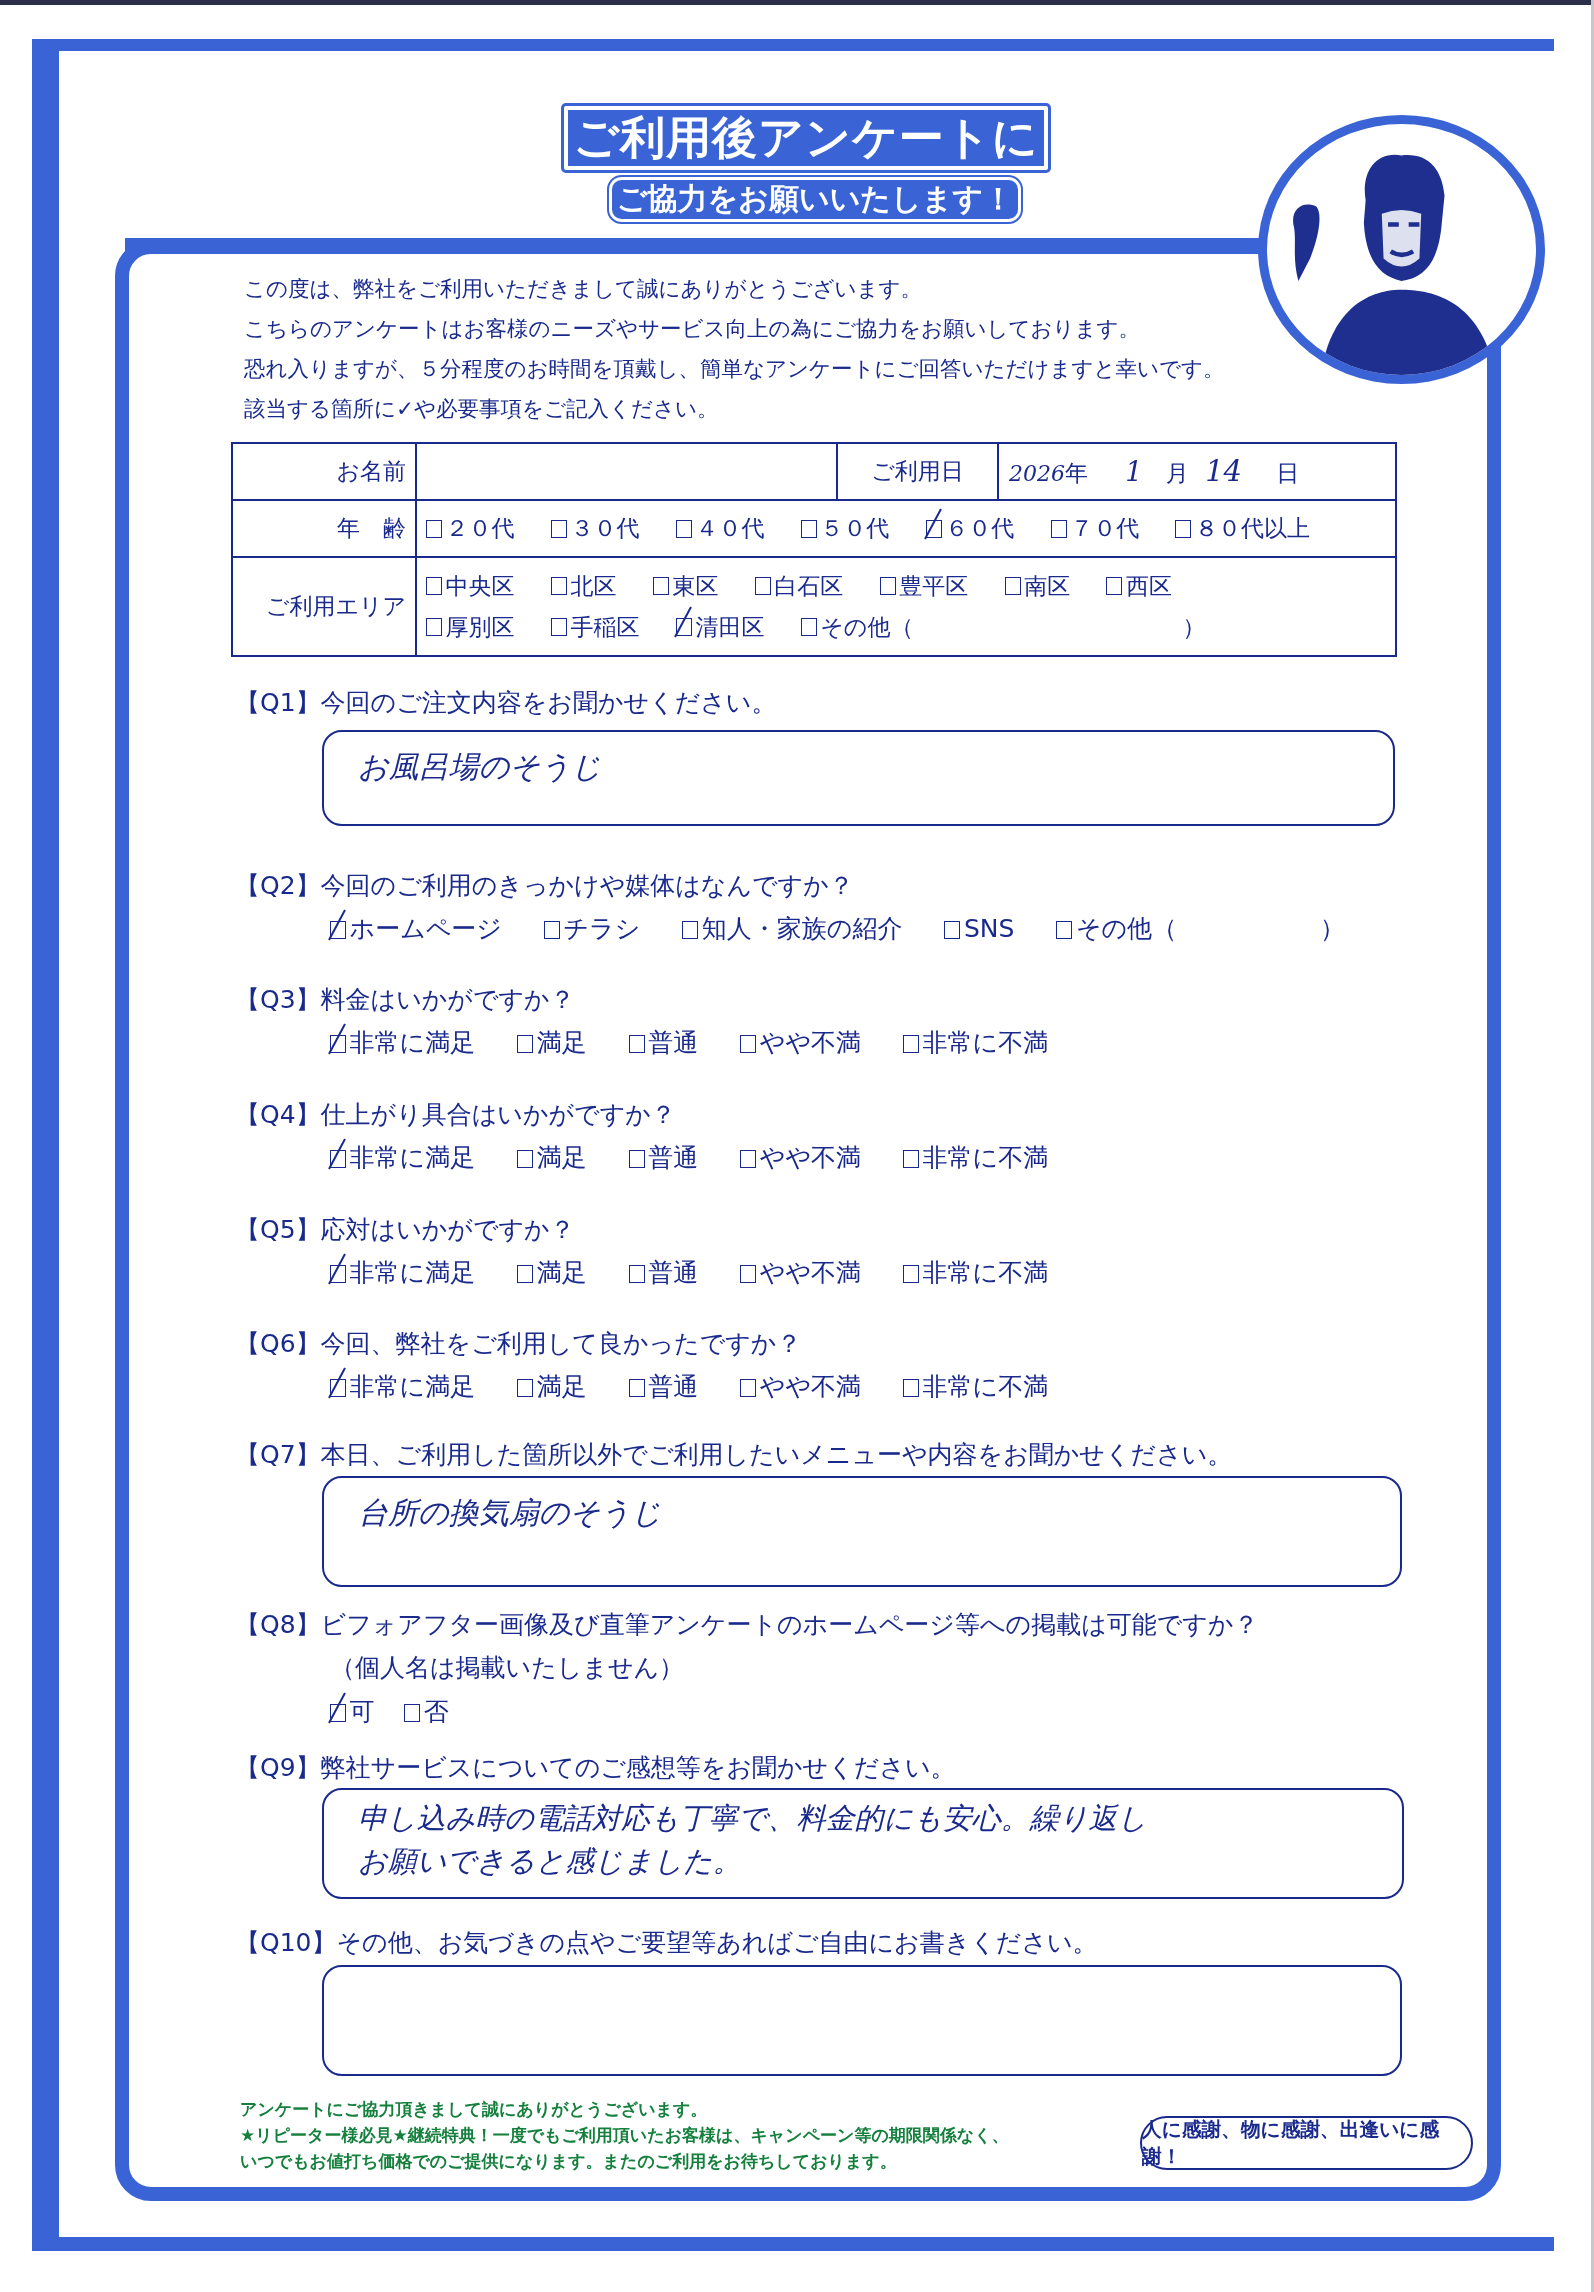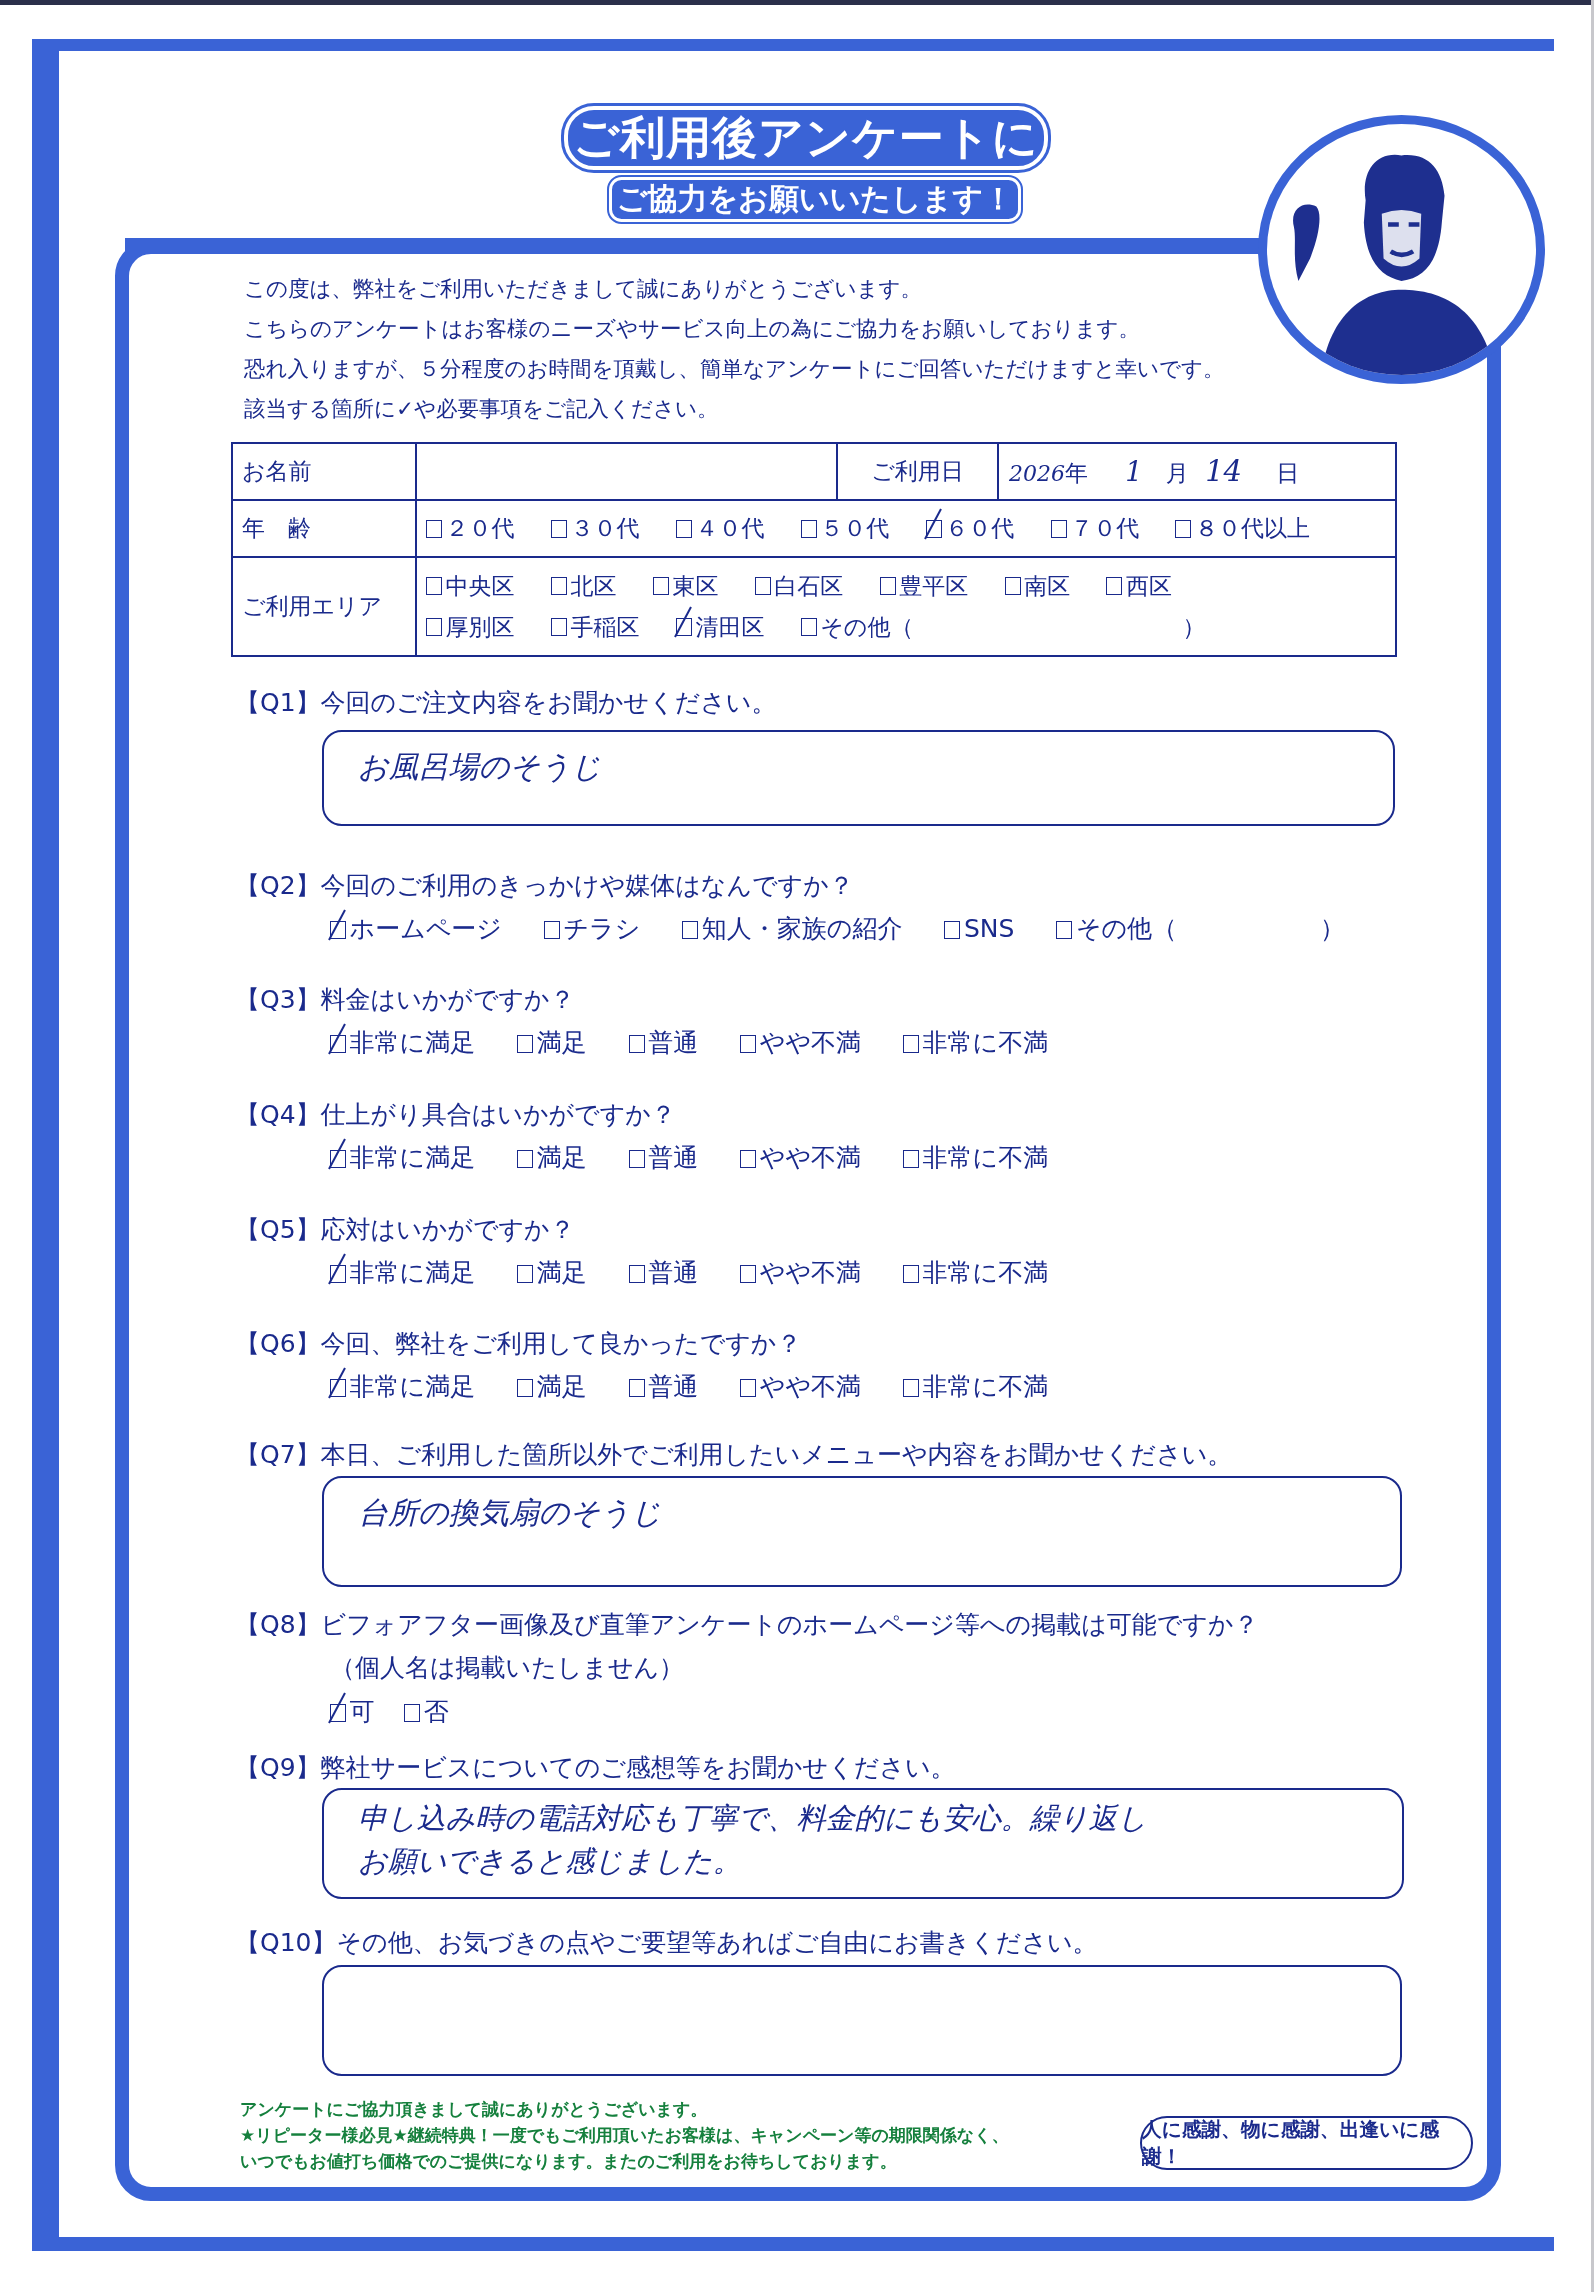--- a/index.html
+++ b/index.html
@@ -20,21 +20,21 @@
   .inner-panel {
     position: absolute; left: 115px; top: 240px; width: 1386px; height: 1961px;
     border: 14.3px solid #3a63d6; border-radius: 36px; background: #fff;
   }
   .top-band { position: absolute; left: 125px; top: 238px; width: 1343px; height: 12.5px; background: #3a63d6; }
 
   
   .title-main {
     position: absolute; left: 564px; top: 106px; width: 484px; height: 64px;
     background: #3a63d6; border: 4.5px solid #fff; outline: 3.6px solid #3a63d6;
-    border-radius: 30px; color: #fff; font-weight: bold; font-size: 45px;
+    border-radius: 2px; color: #fff; font-weight: bold; font-size: 45px;
     display: flex; align-items: center; justify-content: center; letter-spacing: 0.9px;
   }
   .title-sub {
     position: absolute; left: 609px; top: 177px; width: 412px; height: 45px;
     background: #3a63d6; border: 3.6px solid #fff; outline: 2.7px solid #3a63d6;
     border-radius: 12.5px; color: #fff; font-weight: bold; font-size: 30px;
     display: flex; align-items: center; justify-content: center;
   }
 
   
@@ -47,21 +47,21 @@
   
   .intro { position: absolute; left: 244px; top: 269px; width: 1075px; }
   .intro p { font-size: 21.5px; line-height: 40px; color: #1a2a8c; font-weight: 500; white-space: nowrap; }
 
   
   .info-table {
     position: absolute; left: 231px; top: 442px; width: 1166px; height: 215px;
     border: 2.7px solid #1a2a8c; border-collapse: collapse;
   }
   .info-table td { border: 2.7px solid #1a2a8c; font-size: 23px; color: #1a2a8c; padding: 0 9px; vertical-align: middle; }
-  .info-table .lbl { width: 184px; text-align: left; font-weight: 500; }
+  .info-table .lbl { width: 184px; text-align: right; font-weight: 500; }
   .cb { display: inline-block; width: 16px; height: 18px; border: 1.8px solid #1a2a8c; margin-right: 3.6px; vertical-align: -1.8px; position: relative; }
   .cb.checked::after {
     content: ""; position: absolute; left: 5.4px; top: -14.3px; width: 1.8px; height: 34px;
     background: #1a2a8c; transform: rotate(28deg);
   }
   .opt { display: inline-block; margin-right: 29px; white-space: nowrap; font-weight: 500; }
   .hand { font-family: "DejaVu Serif", serif; font-style: italic; color: #1a2a8c; }
 
   
   .q-label { position: absolute; left: 235px; font-size: 25px; font-weight: 500; color: #1a2a8c; white-space: nowrap; }

